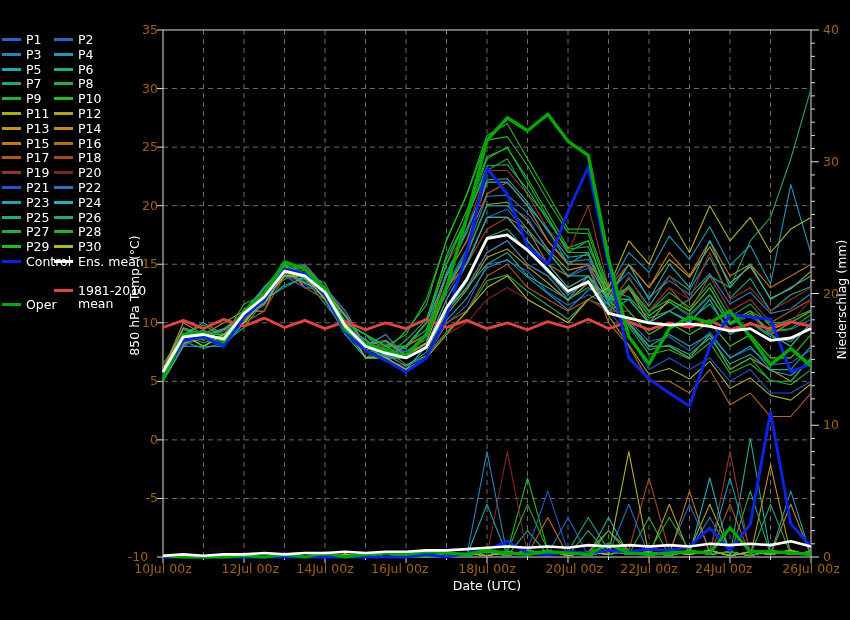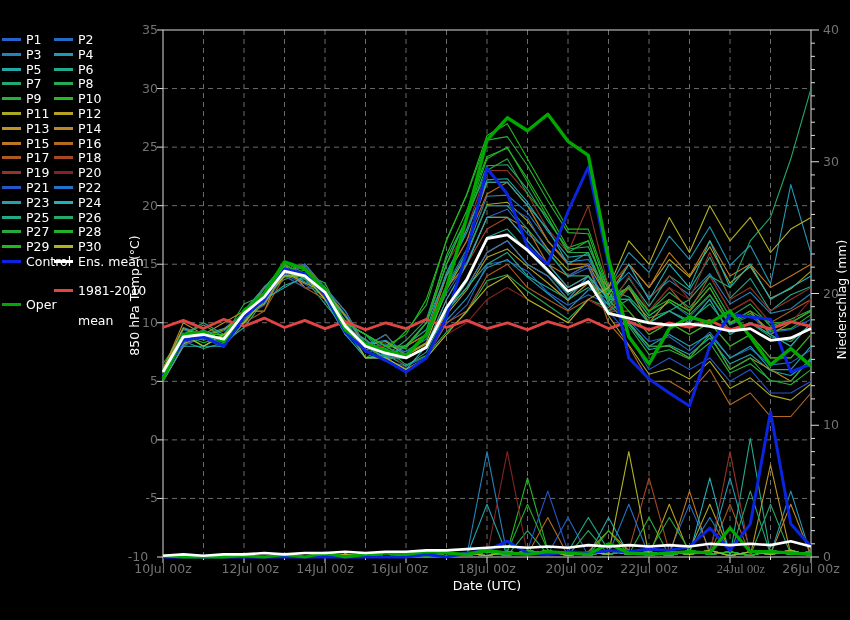--- a/index.html
+++ b/index.html
@@ -1,21 +1,21 @@
 <!DOCTYPE html>
 <html><head>
 <meta charset="utf-8">
 <style>
   html,body{margin:0;padding:0;background:#000;}
   .screen{position:relative;width:850px;height:620px;background:#000;overflow:hidden;
           font-family:"DejaVu Sans","Liberation Sans",sans-serif;color:#fff;}
   .title{position:absolute;top:3px;left:0;right:0;text-align:center;font-size:17px;
          font-weight:bold;white-space:pre;letter-spacing:0px;}
   .chart-svg{position:absolute;left:0;top:0;}
-  .ticklabel{position:absolute;font-size:12.5px;color:#737373;line-height:1;}
+  .ticklabel{position:absolute;font-size:12.5px;color:#a16207;line-height:1;}
   .legend-entry{position:absolute;height:14px;}
   .legend-swatch{position:absolute;left:0;top:5px;width:19px;height:3px;}
   .legend-label{position:absolute;left:24px;top:0;font-size:12.5px;line-height:1.1;white-space:nowrap;}
   .axis-title{position:absolute;font-size:12.5px;white-space:nowrap;transform:rotate(-90deg);}
   .xaxis-title{position:absolute;font-size:12.5px;white-space:nowrap;}
   .footer-left{position:absolute;left:120px;top:587px;font-size:17px;}
   .footer-right{position:absolute;left:646px;top:589px;font-size:17px;}
 </style>
 </head>
 <body>
@@ -146,21 +146,21 @@
         <span class="legend-swatch" style="background: rgb(10, 36, 224);"></span>
         <span class="legend-label">Control</span>
       </div>
       <div class="legend-entry" style="left: 54px; top: 255px;">
         <span class="legend-swatch" style="background: rgb(255, 255, 255);"></span>
         <span class="legend-label">Ens. mean</span>
       </div>
       <div class="legend-entry" style="left: 54px; top: 284px;">
         <span class="legend-swatch" style="background: rgb(224, 68, 68);"></span>
         <span class="legend-label">1981-2010</span>
-        <span class="legend-label" style="top: 30px;">mean</span>
+        <span class="legend-label" style="top: 13px;">mean</span>
       </div>
       <div class="legend-entry" style="left: 2px; top: 298px;">
         <span class="legend-swatch" style="background: rgb(0, 168, 0);"></span>
         <span class="legend-label">Oper</span>
       </div>
     </div>
   <div id="chart">
       <svg width="850" height="620" class="chart-svg">
         <line x1="203.5" y1="30" x2="203.5" y2="557" stroke="#6b6b6b" stroke-width="1" stroke-dasharray="5 4"></line>
         <line x1="244" y1="30" x2="244" y2="557" stroke="#6b6b6b" stroke-width="1" stroke-dasharray="5 4"></line>
@@ -341,15 +341,15 @@
     <div class="ticklabel" style="left: 823px; top: 287.5px;">20</div>
     <div class="ticklabel" style="left: 823px; top: 419.25px;">10</div>
     <div class="ticklabel" style="left: 823px; top: 551px;">0</div>
     <div class="ticklabel" style="left: 128px; width: 70px; top: 563px; text-align: center;">10Jul 00z</div>
     <div class="ticklabel" style="left: 209px; width: 70px; top: 563px; text-align: right;">12Jul 00z</div>
     <div class="ticklabel" style="left: 290px; width: 70px; top: 563px; text-align: center;">14Jul 00z</div>
     <div class="ticklabel" style="left: 371px; width: 70px; top: 563px; text-align: left;">16Jul 00z</div>
     <div class="ticklabel" style="left: 452px; width: 70px; top: 563px; text-align: center;">18Jul 00z</div>
     <div class="ticklabel" style="left: 533px; width: 70px; top: 563px; text-align: right;">20Jul 00z</div>
     <div class="ticklabel" style="left: 614px; width: 70px; top: 563px; text-align: center;">22Jul 00z</div>
-    <div class="ticklabel" style="left: 695px; width: 70px; top: 563px; text-align: right; font-family: Liberation Serif, serif;">24Jul 00z</div>
+    <div class="ticklabel" style="left: 695px; width: 70px; top: 563px; text-align: left;">24Jul 00z</div>
     <div class="ticklabel" style="left: 776px; width: 70px; top: 563px; text-align: center;">26Jul 00z</div>
   </div>
 
 </body></html>

